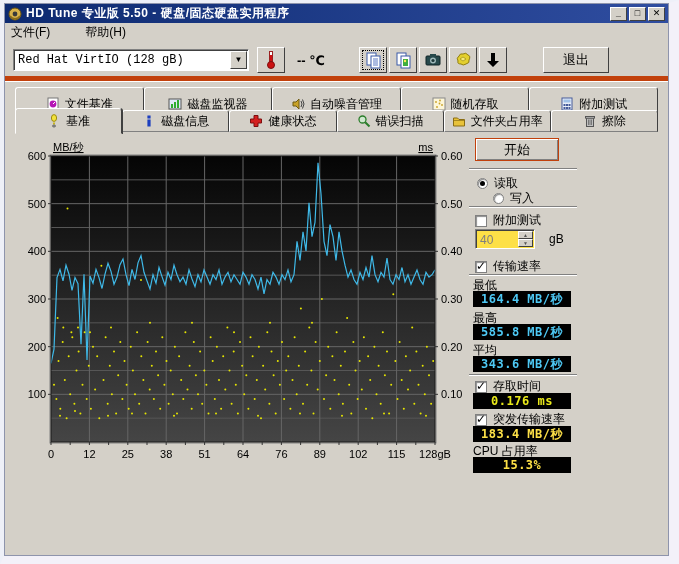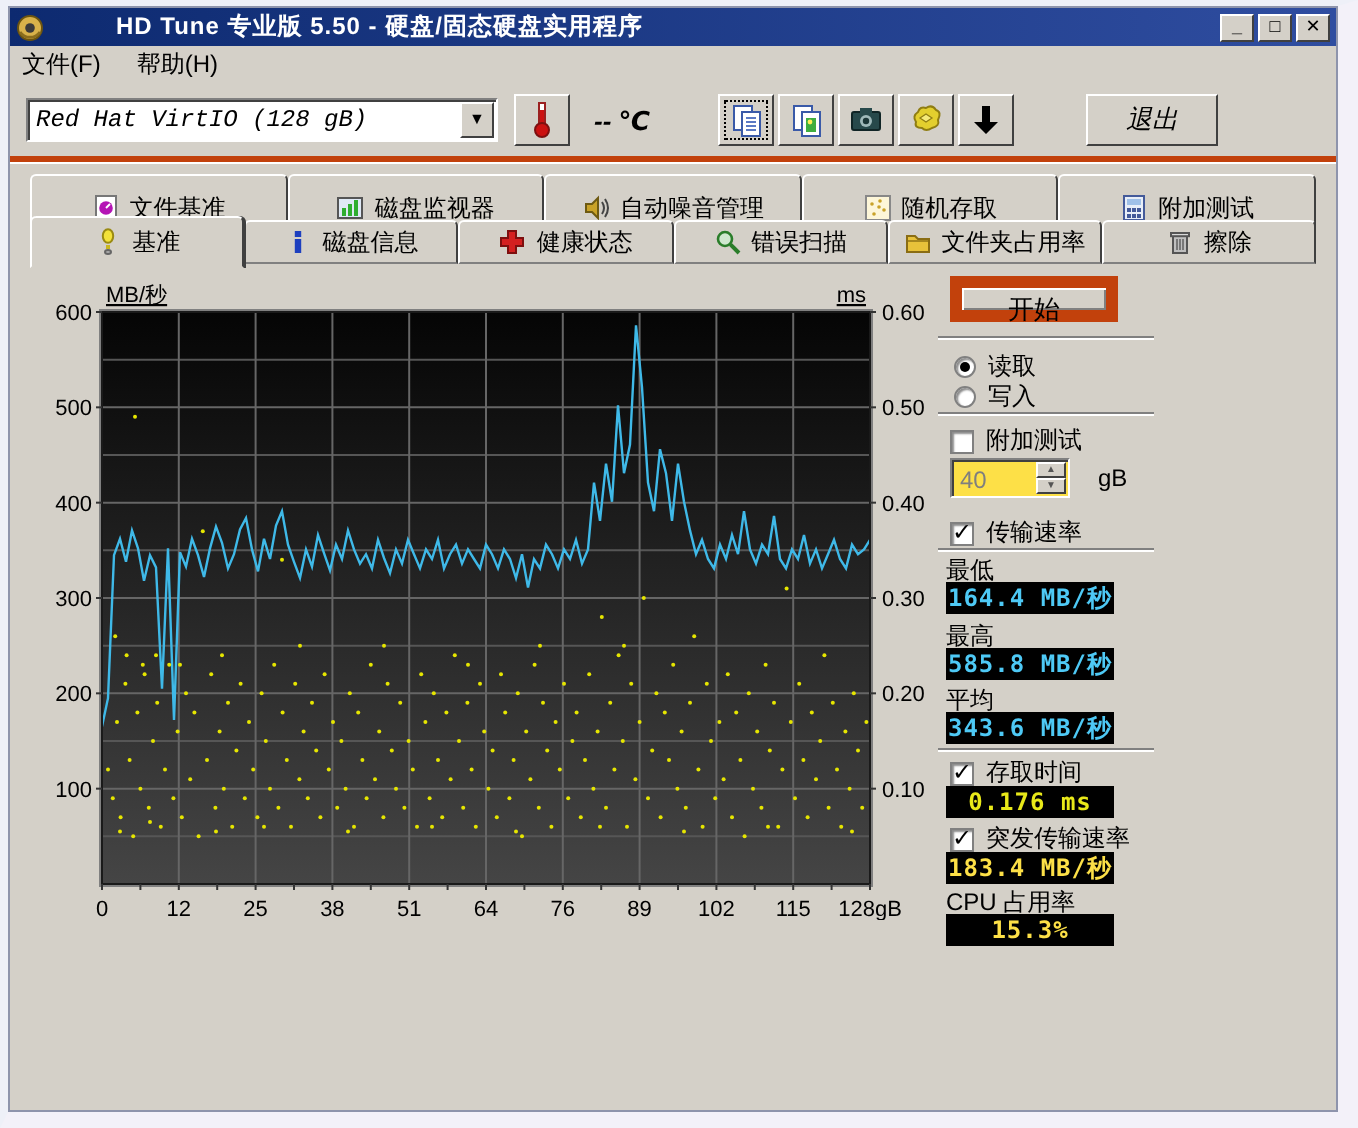--- a/index.html
+++ b/index.html
@@ -5,34 +5,34 @@
   * { box-sizing: border-box; margin: 0; padding: 0; }
   body { background:#fff; font-family:"Liberation Sans","DejaVu Sans",sans-serif; }
   .window { position:relative; width:679px; height:564px; background:#d4d0c8; overflow:hidden;
             border-left:4px solid #eef0f8; border-top:3px solid #eef0f8;
             border-right:10px solid #f3f1f9; border-bottom:8px solid #f3f1f9; }
   .window-inner { position:absolute; inset:0; border:1px solid #8e94ac; }
 
   
   .titlebar { position:absolute; left:0; top:0; right:0; height:19px;
               background:linear-gradient(90deg,#0d2a70,#2f4da0);
-              display:flex; align-items:center; padding:0 3px; color:#fff;gap:32px; }
+              display:flex; align-items:center; padding:0 3px; color:#fff; }
   .titlebar .title { font-size:12px; font-weight:bold; margin-left:4px; letter-spacing:0.5px; }
   .win-btns { margin-left:auto; display:flex; gap:2px; }
   .win-btn { width:17px; height:14px; background:#d4d0c8; border:1px solid;
              border-color:#fff #404040 #404040 #fff; font-size:9px; line-height:11px;
              text-align:center; color:#000; font-weight:bold; }
 
   
   .menubar { position:absolute; left:0; top:19px; right:0; height:18px; display:flex;
-             align-items:center; gap:18px; padding-left:6px; font-size:12px; }
+             align-items:center; gap:35px; padding-left:6px; font-size:12px; }
 
   
   .toolbar { position:absolute; left:0; top:37px; right:0; height:40px;
-             border-bottom:3px solid #c2410c; box-shadow:0 1px 0 #fff;font-style:italic; }
+             border-bottom:5px solid #c2410c; box-shadow:0 1px 0 #fff; }
   .combo { position:absolute; left:8px; top:8px; width:236px; height:22px; background:#fff;
            border:1px solid; border-color:#808080 #fff #fff #808080;
            box-shadow:inset 1px 1px 0 #404040; display:flex; align-items:center; }
   .combo .combo-text { flex:1; font-family:"Liberation Mono","DejaVu Sans Mono",monospace;
                        font-size:12px; padding-left:4px; white-space:nowrap; }
   .combo .drop-btn { width:17px; height:18px; margin-right:1px; background:#d4d0c8;
                      border:1px solid; border-color:#fff #404040 #404040 #fff;
                      font-size:8px; text-align:center; line-height:16px; }
   .tool-btn { position:absolute; top:6px; width:28px; height:26px; background:#d4d0c8;
               border:1px solid; border-color:#fff #404040 #404040 #fff;
@@ -63,41 +63,41 @@
                 box-shadow:1px 0 0 #404040; }
   .tabrow2 .tab:not(.active) { margin-top:2px; }
 
   
   .content { position:absolute; left:0; top:128px; right:0; bottom:0; }
   .chart-wrap { position:absolute; left:6px; top:6px; }
 
   
   .panel { position:absolute; left:462px; top:6px; width:170px; height:340px; font-size:12px; }
   .pbtn { position:absolute; left:8px; top:0; width:84px; height:23px; background:#d4d0c8;
-          border:6px solid #c2410c; box-shadow:inset 1px 1px 0 #fff, inset -1px -1px 0 #808080;
+          border:1px solid #c2410c; box-shadow:inset 1px 1px 0 #fff, inset -1px -1px 0 #808080;
           text-align:center; line-height:21px; font-size:13px; }
   .sep { position:absolute; left:2px; width:108px; height:2px;
          border-top:1px solid #808080; border-bottom:1px solid #fff; }
   .ctl-row { position:absolute; display:flex; align-items:center; gap:6px; }
   .radio { width:11px; height:11px; border-radius:50%; background:#fff;
            border:1px solid #808080; box-shadow:inset 1px 1px 1px rgba(0,0,0,.45); position:relative; }
   .radio.sel::after { content:""; position:absolute; left:2px; top:2px; width:5px; height:5px;
                       border-radius:50%; background:#000; }
   .chk { width:12px; height:12px; background:#fff; border:1px solid #808080;
          box-shadow:inset 1px 1px 1px rgba(0,0,0,.45); position:relative; flex:0 0 auto; }
   .chk.on::after { content:"✓"; position:absolute; left:0px; top:-3px; font-size:12px; font-weight:bold; }
   .spin { position:absolute; left:8px; top:91px; width:60px; height:20px; background:#fde047;
           border:1px solid; border-color:#808080 #fff #fff #808080;
           box-shadow:inset 1px 1px 0 #404040; display:flex; }
   .spin .val { flex:1; color:#7f7f7f; font-size:12px; padding:3px 0 0 4px; }
   .spin .arrows { width:15px; display:flex; flex-direction:column; margin:1px 1px 1px 0; }
   .spin .arrows div { flex:1; background:#d4d0c8; border:1px solid;
                       border-color:#fff #404040 #404040 #fff; font-size:5px; line-height:6px;
                       text-align:center; color:#555; }
-  .lcd { position:absolute; left:6px; width:84px; height:16px; background:#000;
+  .lcd { position:absolute; left:6px; width:98px; height:16px; background:#000;
          font-family:"DejaVu Sans Mono","Liberation Mono",monospace; font-weight:bold;
          font-size:12px; text-align:center; line-height:16px; letter-spacing:0.5px; }
   .lcd.cyan { color:#4ec9f5; }
   .lcd.yellow { color:#e8e819; }
   .lcd.white { color:#fde047; }
   .plabel { position:absolute; left:6px; font-size:12px; }
 </style>
 </head>
 <body>
 
@@ -574,21 +574,21 @@
       </div>
 
       <div class="panel">
         <div class="pbtn">开始</div>
         <div class="sep" style="top:30px;"></div>
 
         <div class="ctl-row" style="left:10px; top:37px;">
           <span class="radio sel"></span>
           <span>读取</span>
         </div>
-        <div class="ctl-row" style="left:10px; top:52px;justify-content:space-between;">
+        <div class="ctl-row" style="left:26px; top:52px;justify-content:space-between;">
           <span class="radio"></span>
           <span>写入</span>
         </div>
         <div class="sep" style="top:68px;"></div>
 
         <div class="ctl-row" style="left:8px; top:74px;">
           <span class="chk"></span>
           <span>附加测试</span>
         </div>
         <div class="spin">

